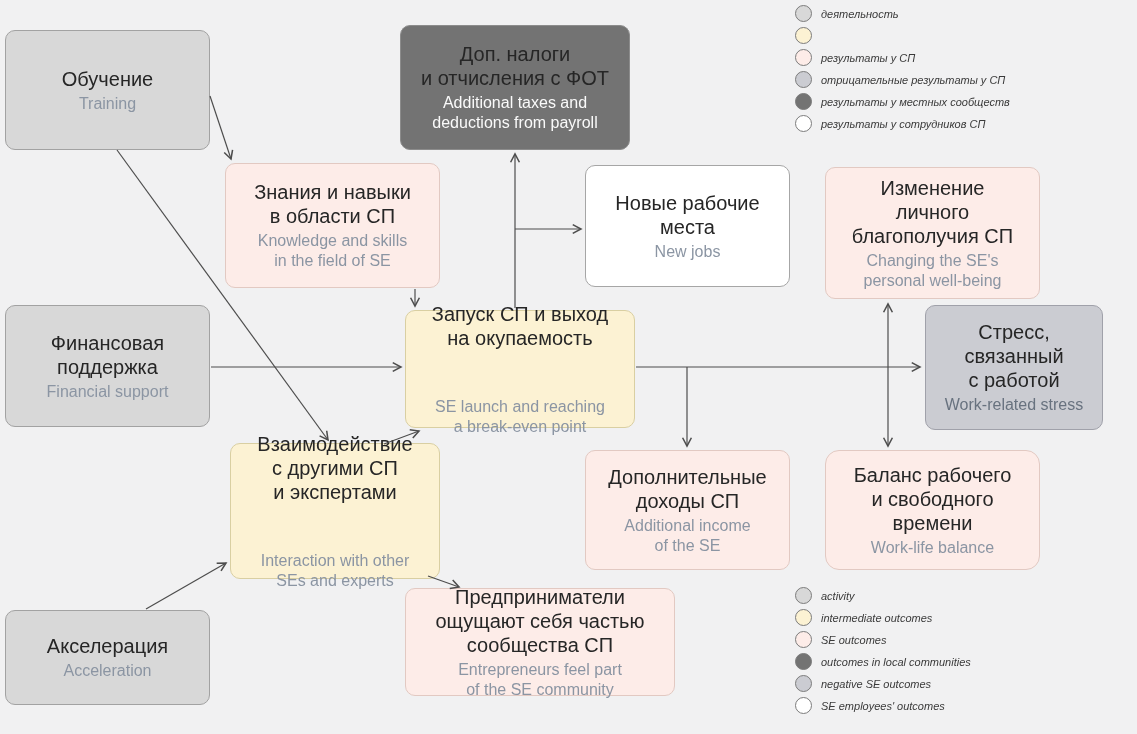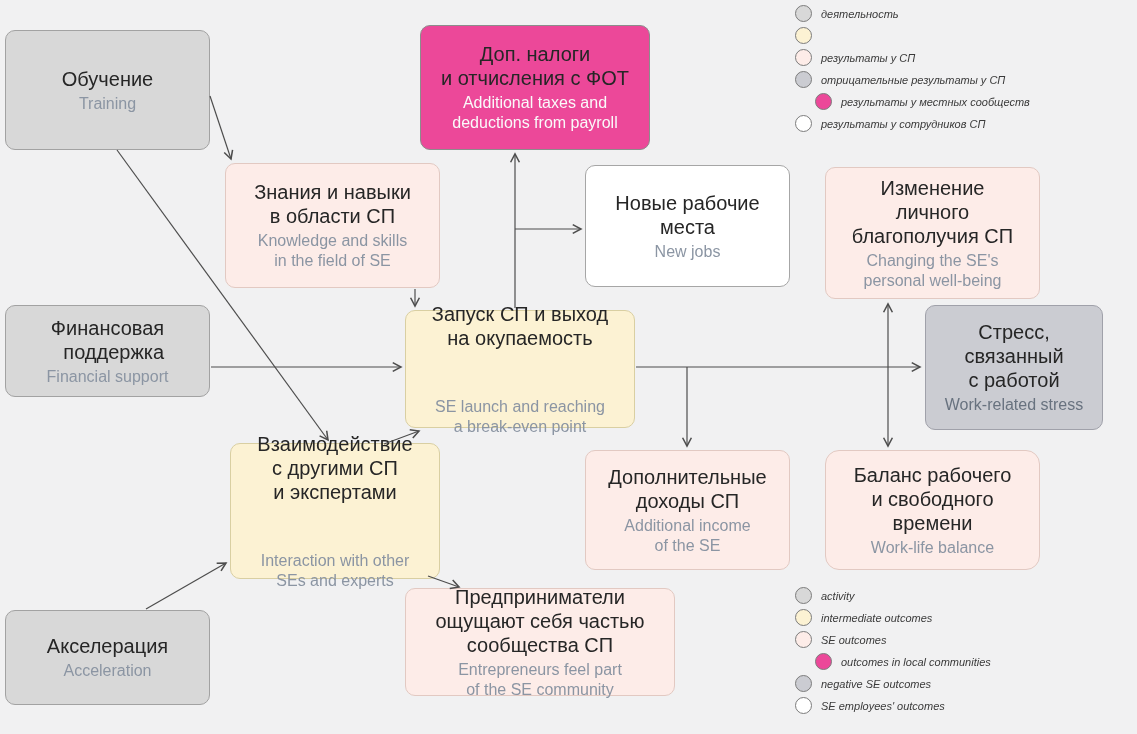--- a/index.html
+++ b/index.html
@@ -19,32 +19,32 @@
     padding:6px 10px;
     z-index:1;
   }
   .title   { font-size:20px; color:#262626; line-height:1.2; white-space:pre-line; }
   .subtitle{ font-size:16px; color:#8b95a3; line-height:1.22; white-space:pre-line; margin-top:3px; }
 
   .activity     { background:#d8d8d8; border:1px solid #a2a2a2; }
   .intermediate { background:#fcf2d3; border:1px solid #d9cfa2;gap:44px; }
   .se           { background:#fdece8; border:1px solid #e2c9c2; }
   .negative     { background:#cbccd2; border:1px solid #a0a1aa; }
-  .local        { background:#ec4899; border:1px solid #8c8c8c;margin-left:20px; }
+  .local        { background:#737373; border:1px solid #8c8c8c; }
   .employee     { background:#ffffff; border:1px solid #a6a6a6; }
   .local .subtitle    { color:#fafafa; }
   .negative .subtitle { color:#68727f; }
 
   
   #n-training     { left:5px;   top:30px;  width:205px; height:120px; }
   #n-taxes        { left:400px; top:25px;  width:230px; height:125px; }
   #n-knowledge    { left:225px; top:163px; width:215px; height:125px; }
   #n-newjobs      { left:585px; top:165px; width:205px; height:122px; }
   #n-wellbeing    { left:825px; top:167px; width:215px; height:132px; }
-  #n-financial    { left:5px;   top:305px; width:205px; height:92px;text-align:right; }
+  #n-financial    { left:5px;   top:305px; width:205px; height:122px; }
   #n-launch       { left:405px; top:310px; width:230px; height:118px; }
   #n-stress       { left:925px; top:305px; width:178px; height:125px; }
   #n-interaction  { left:230px; top:443px; width:210px; height:136px; }
   #n-income       { left:585px; top:450px; width:205px; height:120px; }
   #n-balance      { left:825px; top:450px; width:215px; height:120px;border-radius:14px; }
   #n-acceleration { left:5px;   top:610px; width:205px; height:95px;  }
   #n-community    { left:405px; top:588px; width:270px; height:108px; }
 
   .arrows { position:absolute; left:0; top:0; z-index:2; pointer-events:none; }
 

